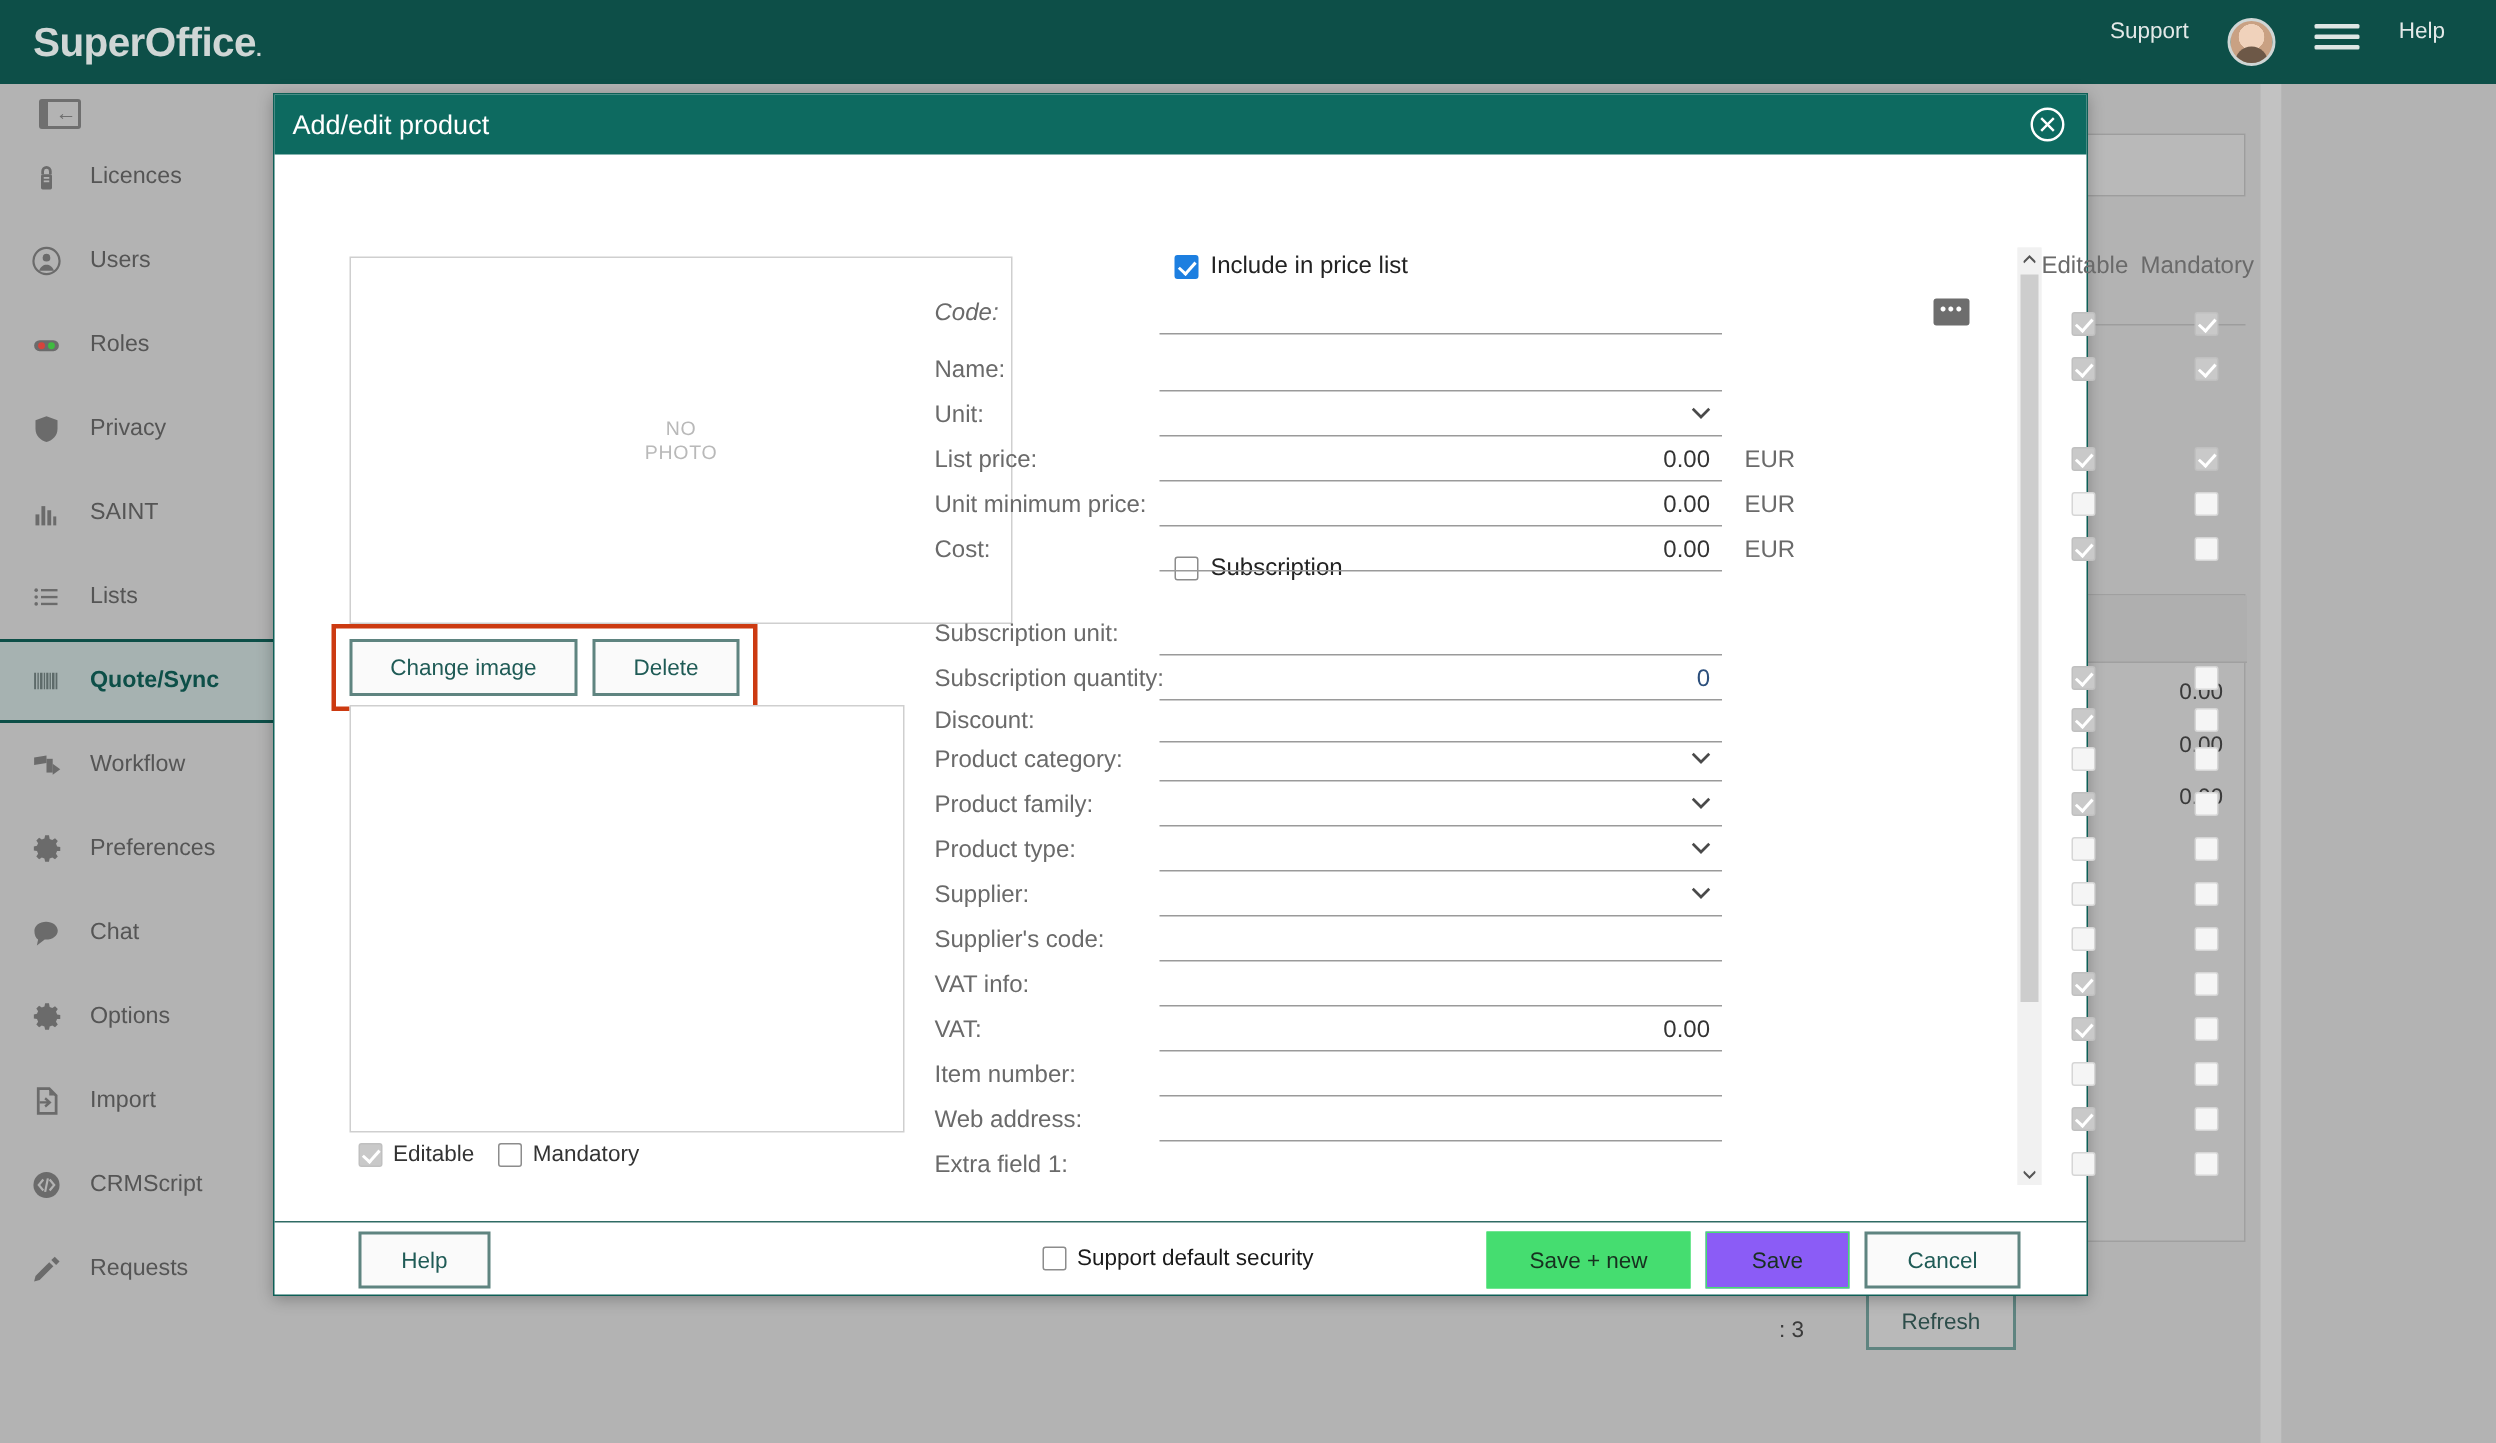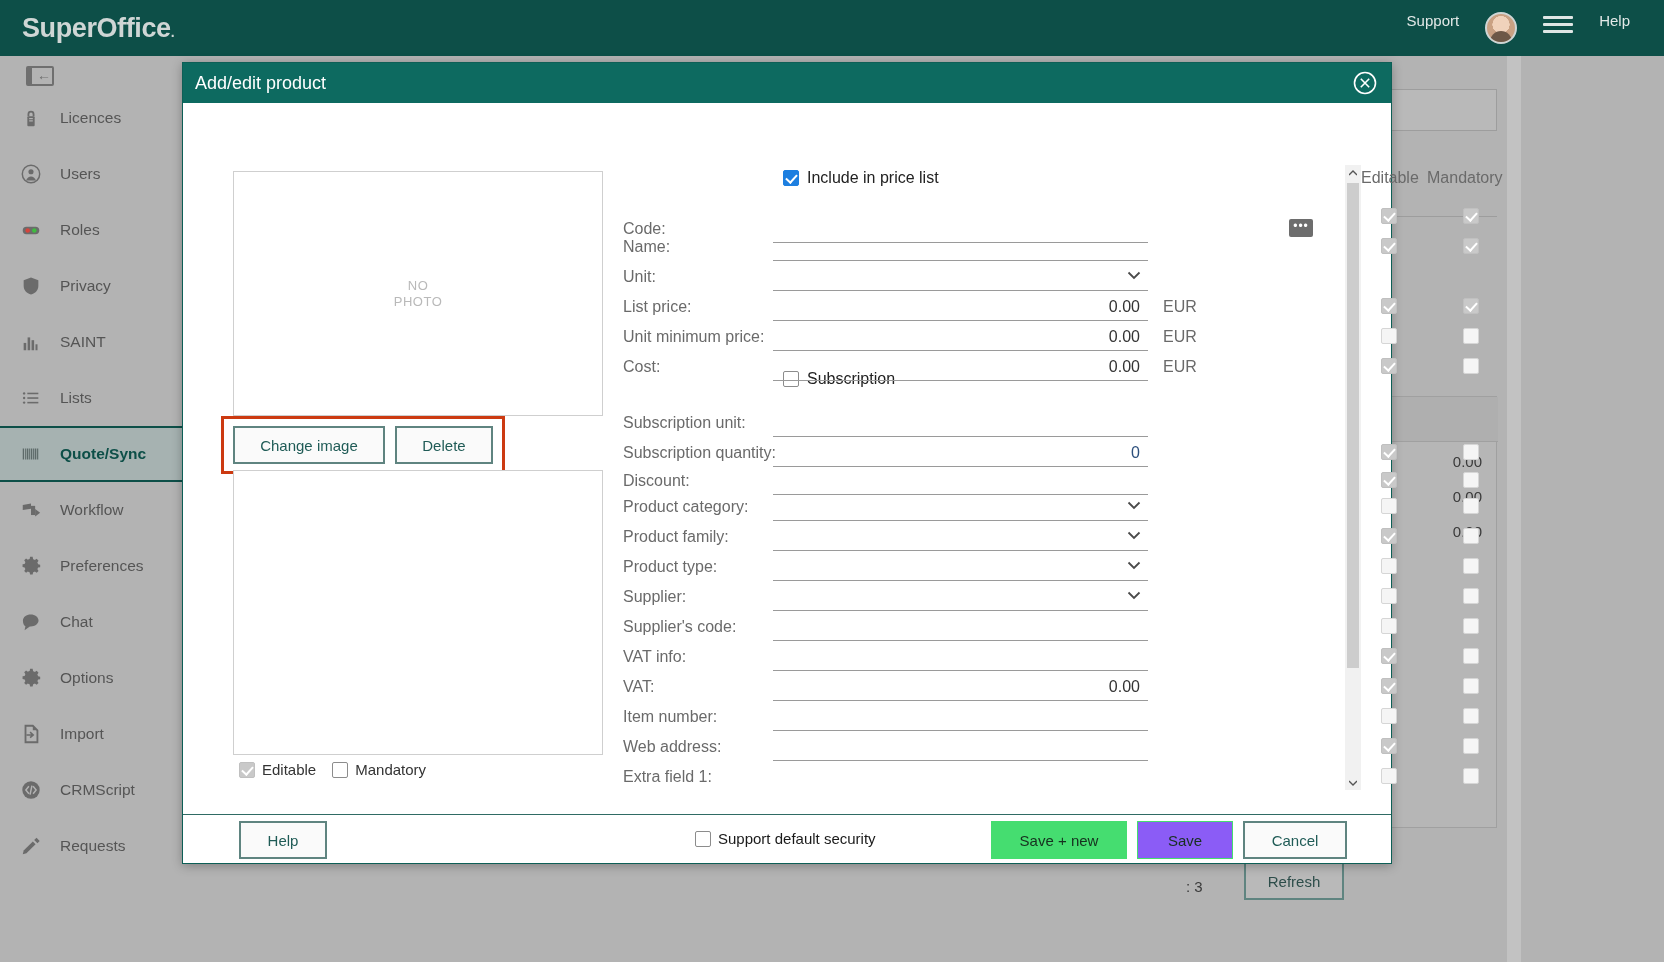--- a/index.html
+++ b/index.html
@@ -68,21 +68,21 @@
   }
   #dlg-title {
     height:40px; background:#0d6a60; color:#ffffff; display:flex; align-items:center;
     padding-left:12px; font-size:18px; position:relative;
   }
   #dlg-close { position:absolute; right:14px; top:8px; width:24px; height:24px; }
   #dlg-body { position:relative; height:711px; }
   #dlg-footer { height:50px; border-top:1px solid #2f6b64; position:relative; }
 
   
-  #photo-box { position:absolute; left:50px; top:68px; width:370px; height:245px;
+  #photo-box { position:absolute; left:50px; top:68px; width:442px; height:245px;
      border:1px solid #cfcfcf; background:#fff; display:flex;align-items:center;justify-content:center;}
   #photo-text { color:#b9b9b9; font-size:13px; text-align:center; line-height:16px; letter-spacing:0.5px;}
   #img-btn-row { position:absolute; left:38px; top:313px; width:284px; height:58px;
      border:3px solid #cc3a11; display:flex; align-items:center; gap:10px; padding:0 9px;}
   .img-btn { height:38px; border:2px solid #5f8480; background:#fafafa; color:#1f5b56;
      font-size:15px; display:flex;align-items:center;justify-content:center; }
   #btn-change-image { width:155px; }
   #btn-delete-image { width:100px; }
   #desc-box { position:absolute; left:50px; top:367px; width:370px; height:285px;
      border:1px solid #cfcfcf; background:#fff; }
@@ -371,21 +371,21 @@
     <div id="form">
       <div id="include-row">
         <span class="cb on"></span>
         <span>Include in price list</span>
       </div>
       <div id="subscription-row">
         <span class="cb off"></span>
         <span>Subscription</span>
       </div>
       <div id="field-rows">
-          <div class="frow" style="top: 48px;">
+          <div class="frow" style="top: 28px; font-style: italic;">
             <span class="flabel">Code:</span>
             <span class="finput">
               <span class="fval"></span>
               <span class="fdots">•••</span>
             </span>
           </div>
           <div class="frow" style="top: 66px;">
             <span class="flabel">Name:</span>
             <span class="finput">
               <span class="fval"></span>

